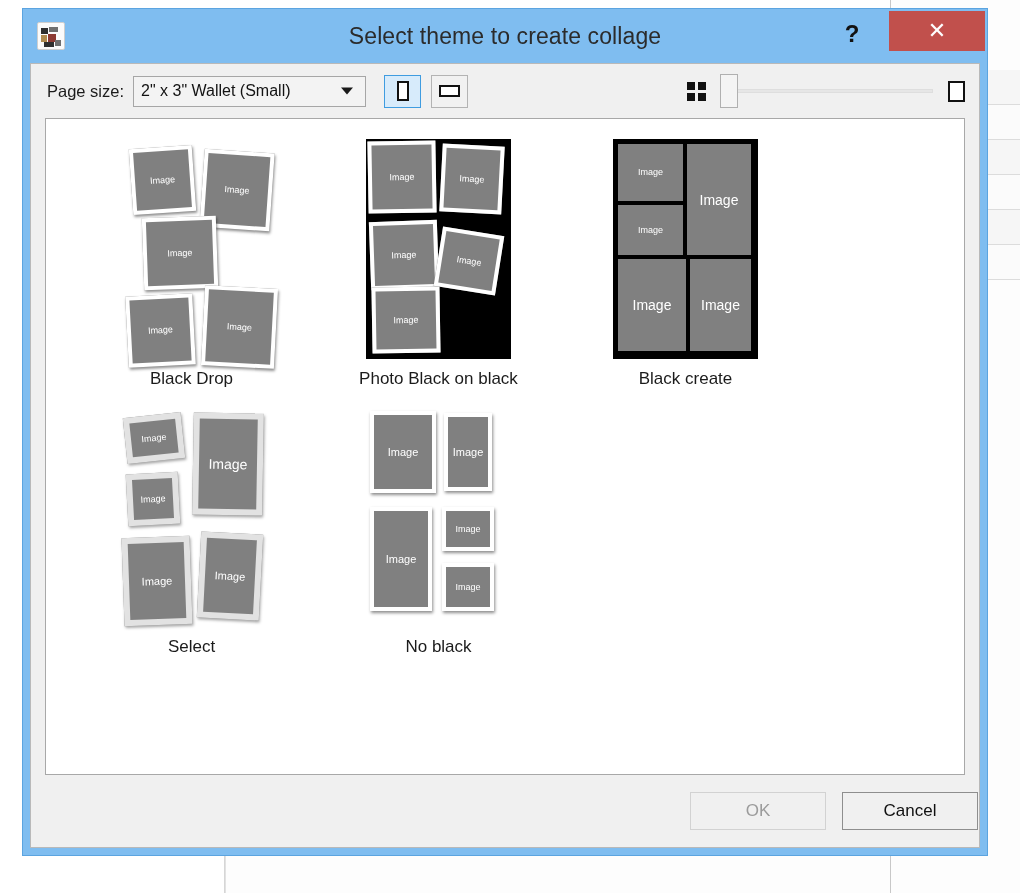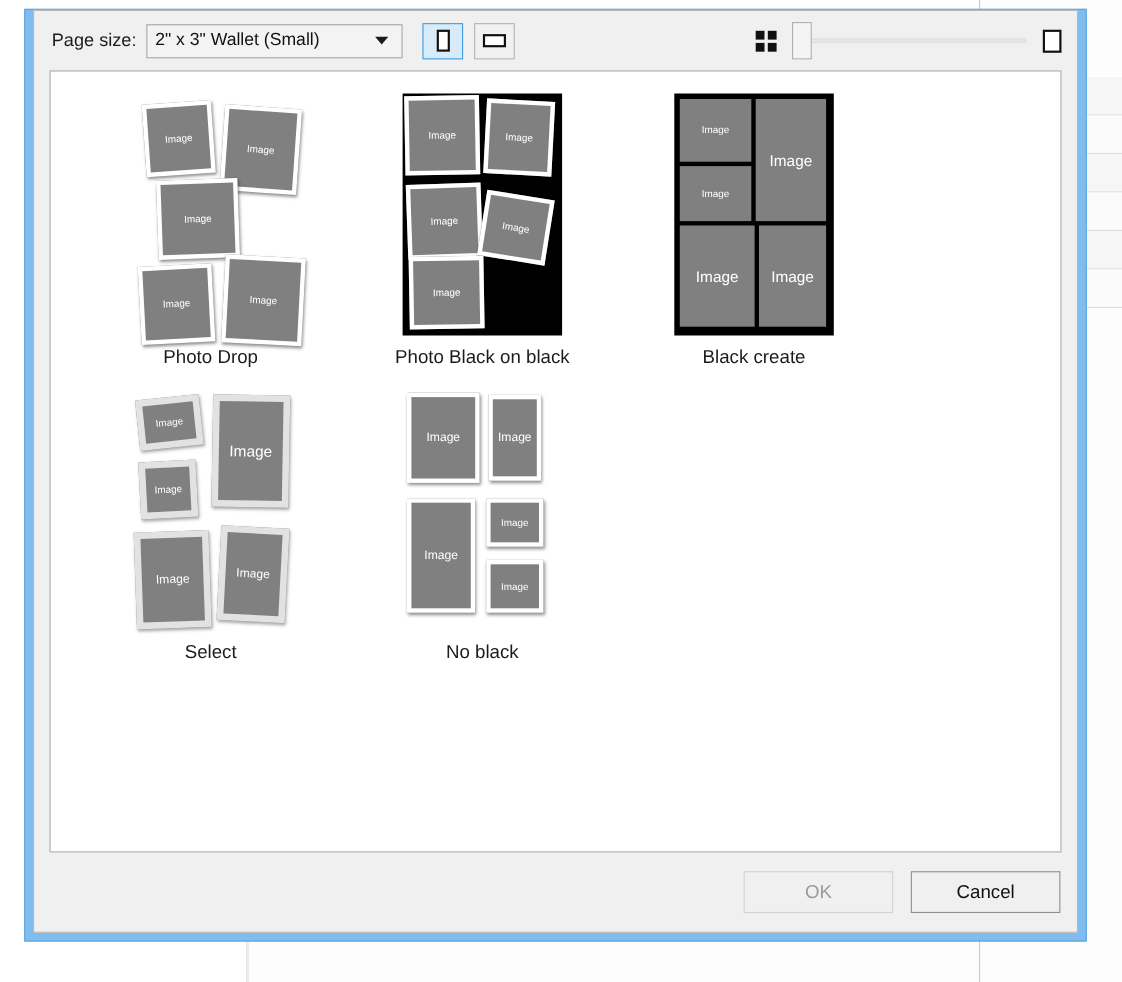--- a/index.html
+++ b/index.html
@@ -369,21 +369,21 @@
     background: #000000;
   }
 
   
   .footer {
     height: 72px;
     flex: 0 0 72px;
     display: flex;
     align-items: center;
     justify-content: flex-end;
-    padding-right: 15px;
+    padding-right: 1px;
     gap: 16px;
     box-sizing: border-box;
   }
   .btn {
     width: 136px;
     height: 38px;
     font-size: 17px;
     display: flex;
     align-items: center;
     justify-content: center;
@@ -412,20 +412,35 @@
       <div class="bg-row alt"></div>
       <div class="bg-row"></div>
       <div class="bg-row alt"></div>
     </div>
   <div class="bg-left-rail"></div>
   <div class="bg-bottom-sep"></div>
 </div>
 
 <div class="dialog">
 
+  <div class="titlebar">
+    <div class="app-icon">
+      <i class="ic dark" style="left:3px;  top:5px;  width:7px;  height:6px;"></i>
+      <i class="ic" style="left:11px; top:4px;  width:9px;  height:5px;"></i>
+      <i class="ic tan" style="left:3px;  top:12px; width:6px;  height:7px;"></i>
+      <i class="ic red" style="left:10px; top:11px; width:8px;  height:8px;"></i>
+      <i class="ic dark" style="left:6px;  top:19px; width:10px; height:5px;"></i>
+      <i class="ic" style="left:17px; top:17px; width:6px;  height:6px;"></i>
+    </div>
+
+    <div class="title-text">Select theme to create collage</div>
+
+    <div class="help-btn">?</div>
+    <div class="close-btn">✕</div>
+  </div>
 
   <div class="client">
 
     <div class="toolbar">
       <span class="toolbar-label">Page size:</span>
 
       <div class="combo">
         <span class="combo-value">2" x 3" Wallet (Small)</span>
         <span class="combo-arrow"></span>
       </div>
@@ -469,21 +484,21 @@
                   <span class="tile-label">Image</span>
                 </div>
                 <div class="tile framed" style="left: 8px; top: 156px; width: 67px; height: 71px; transform: rotate(-3deg);">
                   <span class="tile-label">Image</span>
                 </div>
                 <div class="tile framed" style="left: 84px; top: 148px; width: 73px; height: 80px; transform: rotate(3deg);">
                   <span class="tile-label">Image</span>
                 </div>
               </div>
             </div>
-            <div class="theme-caption">Photo Drop</div>
+            <div class="theme-caption">Black Drop</div>
           </div>
           <div class="theme-cell">
             <div class="thumb-box">
               <div class="thumb" style="width: 145px; height: 220px;">
                 <div class="black-bg" style="left: 0px; top: 0px; width: 145px; height: 220px;"></div>
                 <div class="tile framed" style="left: 2px; top: 2px; width: 68px; height: 72px; transform: rotate(-1deg);">
                   <span class="tile-label">Image</span>
                 </div>
                 <div class="tile framed" style="left: 75px; top: 6px; width: 62px; height: 68px; transform: rotate(3deg);">
                   <span class="tile-label">Image</span>

